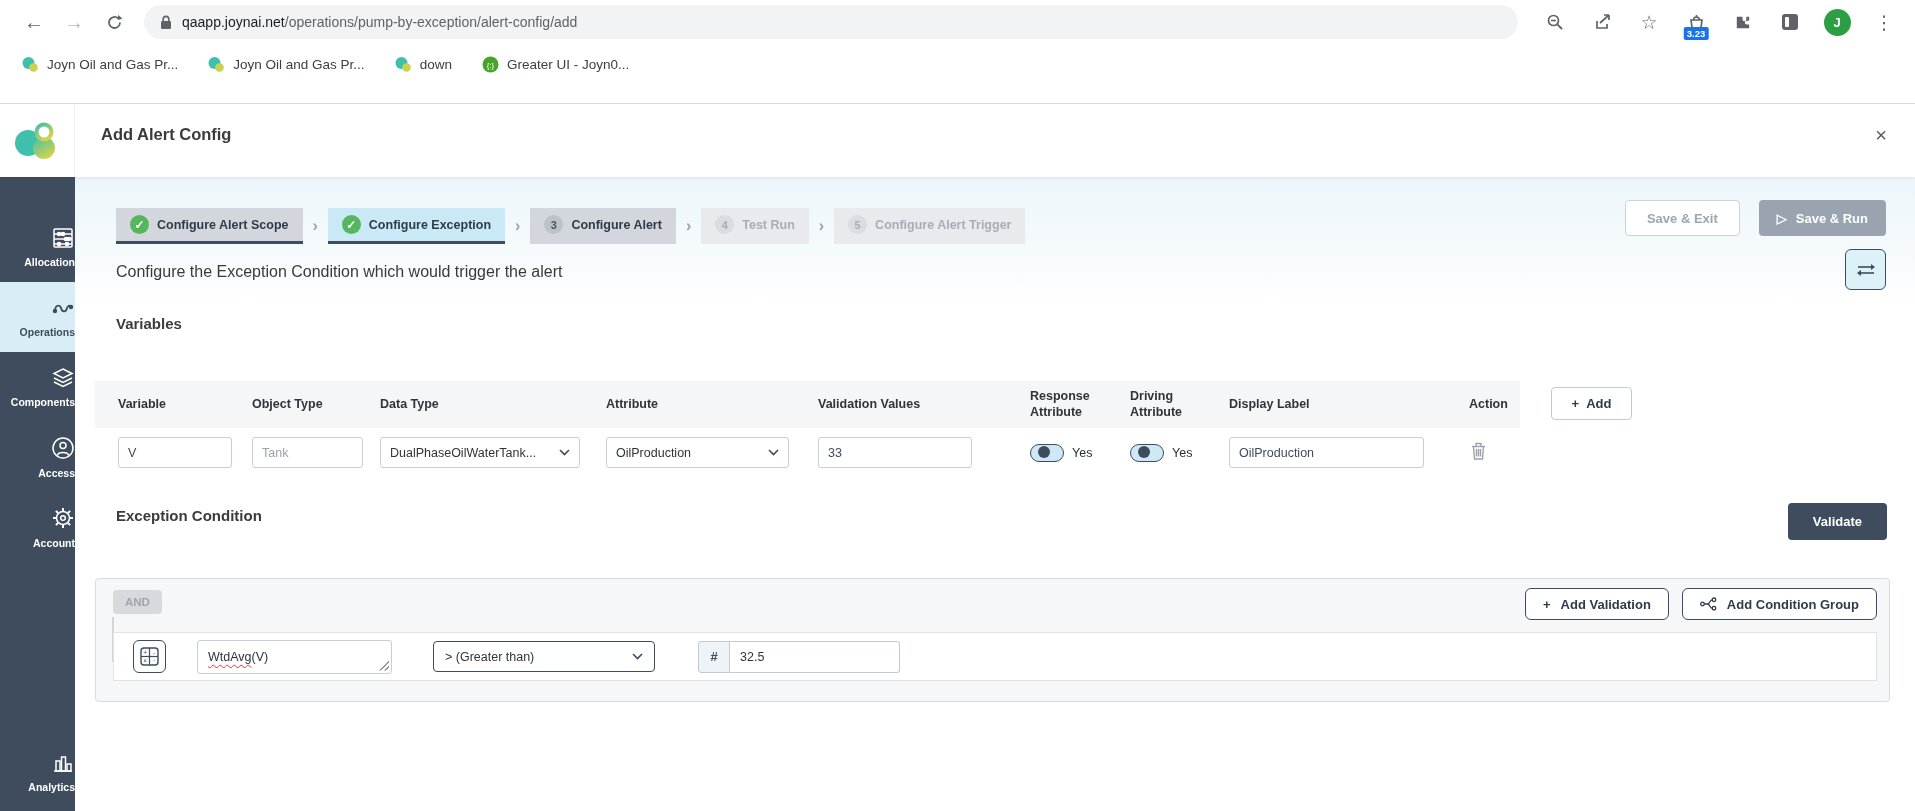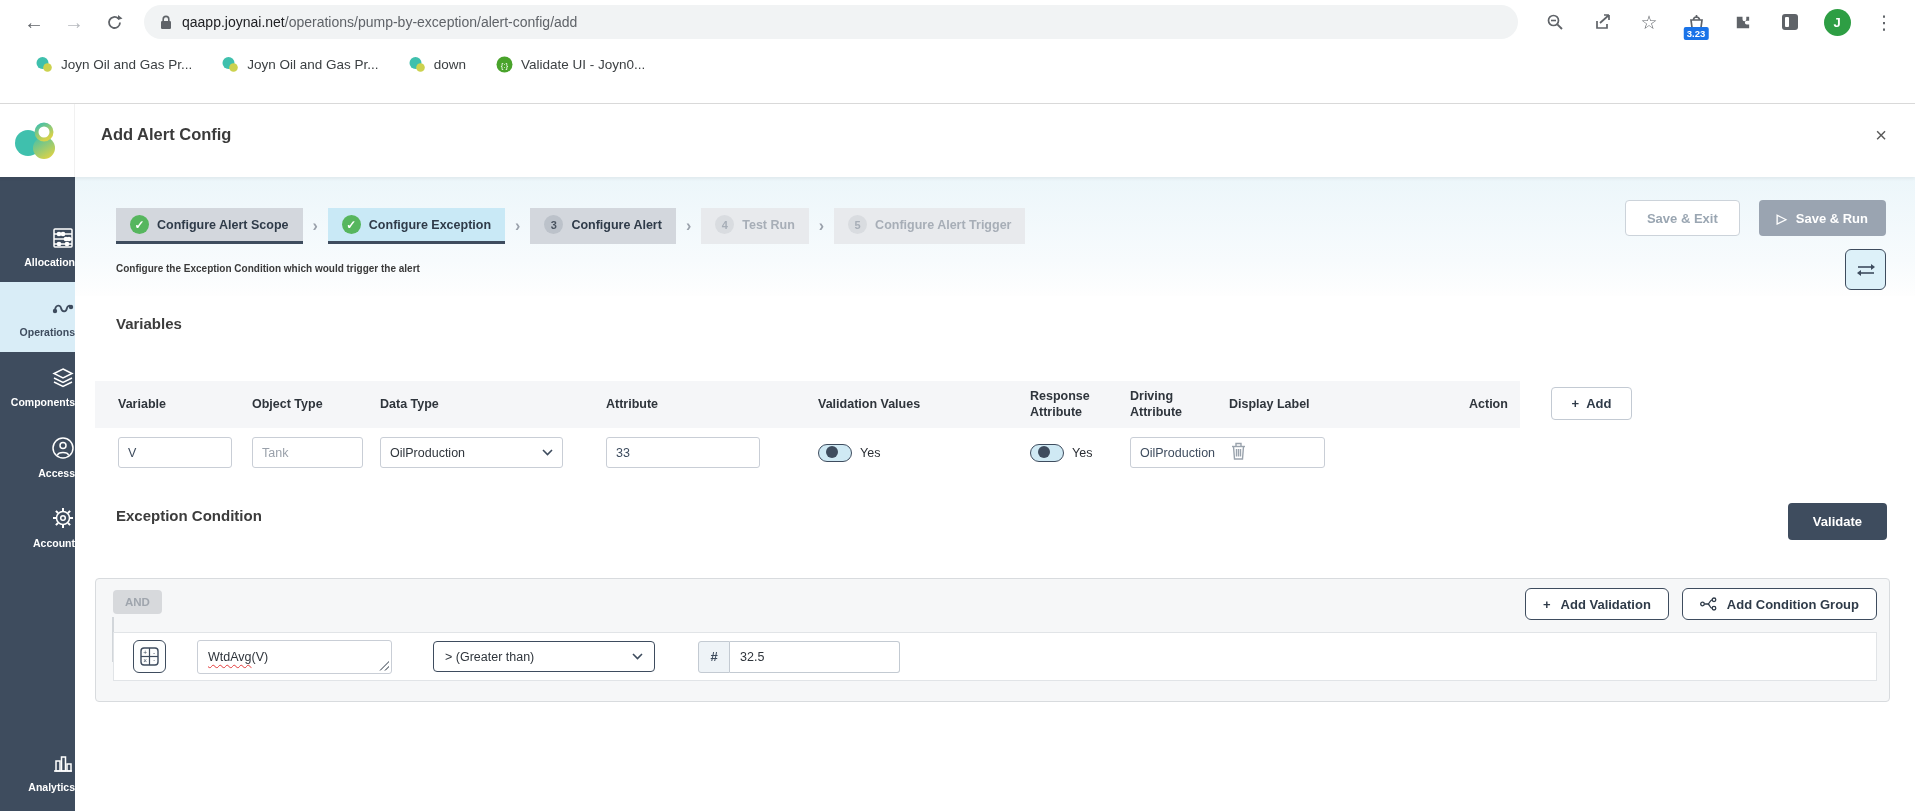--- a/index.html
+++ b/index.html
@@ -21,21 +21,21 @@
   .tb-icons { display:flex; align-items:center; gap:9px; }
   .tbico { width:38px; height:38px; display:flex; align-items:center; justify-content:center;
     border:none; background:transparent; color:#5f6368; font-size:19px; position:relative; border-radius:50%; }
   .badge { position:absolute; bottom:1px; left:50%; transform:translateX(-50%); background:#1a73e8;
     color:#fff; font-size:9.5px; font-weight:700; padding:1px 3px; border-radius:2px; line-height:1.2;margin-top:41px; }
   .avatar { width:27px; height:27px; border-radius:50%; background:#2e9e44; color:#fff;
     font-size:13px; font-weight:700; display:flex; align-items:center; justify-content:center; }
   .panel-ic { width:16px; height:16px; background:#5f6368; border-radius:3px; position:relative; }
   .panel-ic::after { content:""; position:absolute; left:3px; top:3px; width:4px; height:10px; background:#fff; border-radius:1px; }
 
-  .bookmarks { height:40px; display:flex; align-items:center; gap:30px; padding:0 0 0 36px; background:#fff; }
+  .bookmarks { height:40px; display:flex; align-items:center; gap:30px; padding:0 0 0 22px; background:#fff; }
   .bm { display:flex; align-items:center; gap:8px; font-size:13.5px; color:#3c4043; cursor:pointer; }
 
   
   .page { height:727px; padding-top:19px; background:#fff; }
   .app { border-top:1px solid #d9d9d9; height:708px; display:flex; flex-direction:column; }
   .app-header { height:73px; display:flex; background:#fff; box-shadow:0 2px 3px rgba(0,0,0,0.05); position:relative; z-index:5; }
   .logo-cell { width:75px; display:flex; align-items:center; justify-content:center; border-right:1px solid #f1f1f1; }
   .header-main { flex:1; display:flex; align-items:center; padding:0 28px 12px 26px; }
   .page-title { font-size:16.5px; font-weight:700; color:#3a3a3a; }
   .close-x { margin-left:auto; border:none; background:none; font-size:20px; color:#5a5a5a; line-height:1; }
@@ -66,21 +66,21 @@
     font-weight:700; display:flex; align-items:center; justify-content:center; flex:none; }
   .chip.disabled .stepnum { background:#d9dce0; color:#a7aeb7; }
   .chev-sep { margin:0 10px; color:#9aa1ab; font-size:16px; font-weight:700; }
 
   .action-btns { position:absolute; right:29px; top:23px; display:flex; gap:19px; }
   .save-exit { height:36px; padding:0 21px; background:#fff; border:1px solid #ccd3da; border-radius:4px;
     color:#9aa6b2; font-weight:700; font-size:13px; }
   .save-run { height:36px; padding:0 18px; background:#9aa4b1; border:none; border-radius:4px; color:#fff;
     font-weight:700; font-size:13px; display:inline-flex; align-items:center; gap:9px; }
 
-  .subtitle { position:absolute; left:41px; top:86px; font-size:10px; font-weight:700; color:#3a3a3a; }
+  .subtitle { position:absolute; left:41px; top:86px; font-size:16px; font-weight:400; color:#3a3a3a; }
   .swap-btn { position:absolute; right:29px; top:72px; width:41px; height:41px; background:#ddf1f9;
     border:1.5px solid #3e4c5e; border-radius:6px; display:flex; align-items:center; justify-content:center; }
 
   
   .vars-heading { position:absolute; left:41px; top:138px; font-size:15px; font-weight:600; color:#3c3c3c; }
   .tgrid { display:grid; grid-template-columns:134px 128px 226px 212px 212px 100px 99px 240px 51px; align-items:center; }
   .thead { position:absolute; left:20px; top:204px; width:1425px; padding:8px 0 8px 23px; min-height:47px; background:#f5f6f8; }
   .thead .th { font-size:12.5px; font-weight:700; color:#2f353c; line-height:1.25; padding-right:14px; }
   .trow { position:absolute; left:20px; top:251px; width:1425px; padding:9px 0 9px 23px; }
   .tin { height:31px; border:1px solid #c9ced6; border-radius:3px; padding:0 9px; font-size:12.5px; color:#3e4c5e; width:114px; }
@@ -203,21 +203,21 @@
         <circle cx="6.5" cy="7" r="6" fill="#3fc0ad"></circle>
         <circle cx="11.5" cy="11.5" r="4.3" fill="#ccd24e"></circle>
       </svg>
     <span>down</span>
   </div>
   <div class="bm">
     <svg width="17" height="17" viewBox="0 0 17 17">
         <circle cx="8.5" cy="8.5" r="8" fill="#49a32b"></circle>
         <text x="8.5" y="11.5" font-size="8" fill="#fff" text-anchor="middle">{:}</text>
       </svg>
-    <span>Validate UI - Joyn0...</span>
+    <span>Greater UI - Joyn0...</span>
   </div>
 </div>
 
 <div class="page">
 <div class="app">
 
   <div class="app-header">
     <div class="logo-cell">
       <svg width="46" height="48" viewBox="0 0 46 48">
         <defs>
@@ -370,20 +370,28 @@
 
       <button class="add-btn">
         <span>+</span>
         <span>Add</span>
       </button>
 
       <div class="trow tgrid">
         <div><input class="tin" value="V" style=""></div>
         <div><input class="tin" style="width: 111px;" placeholder="Tank"></div>
         <div>
+              <div class="tsel" style="width:200px">
+          <span>DualPhaseOilWaterTank...</span>
+          <svg class="chevdn" width="11" height="7" viewBox="0 0 11 7">
+                  <path d="M1 1 L5.5 5.5 L10 1" fill="none" stroke="#3e4c5e" stroke-width="1.6"></path>
+                </svg>
+        </div>
+            </div>
+        <div>
               <div class="tsel" style="width:183px">
           <span>OilProduction</span>
           <svg class="chevdn" width="11" height="7" viewBox="0 0 11 7">
                   <path d="M1 1 L5.5 5.5 L10 1" fill="none" stroke="#3e4c5e" stroke-width="1.6"></path>
                 </svg>
         </div>
             </div>
         <div><input class="tin" style="width: 154px;" value="33"></div>
         <div class="toggle-cell">
           <span class="toggle">

